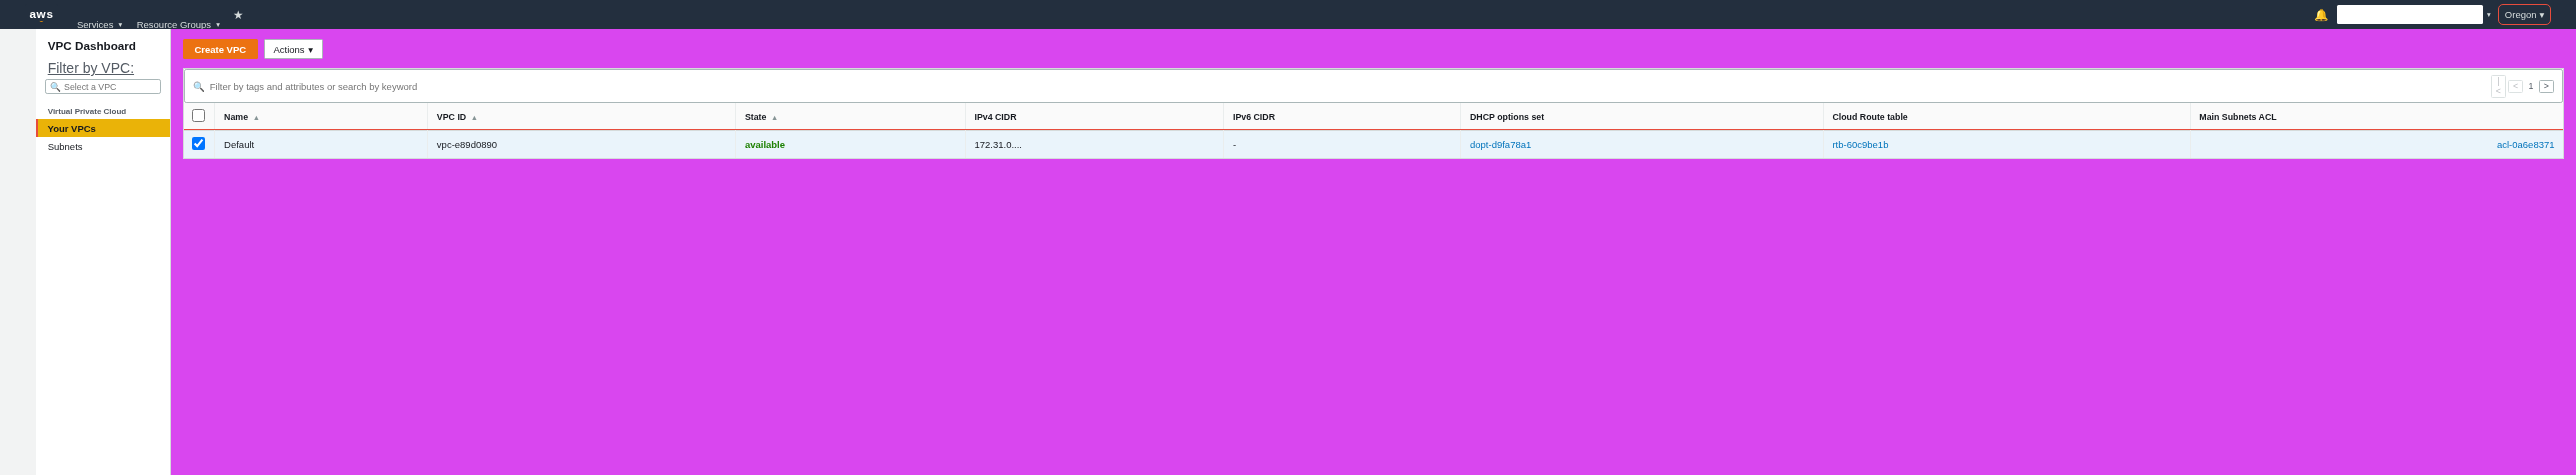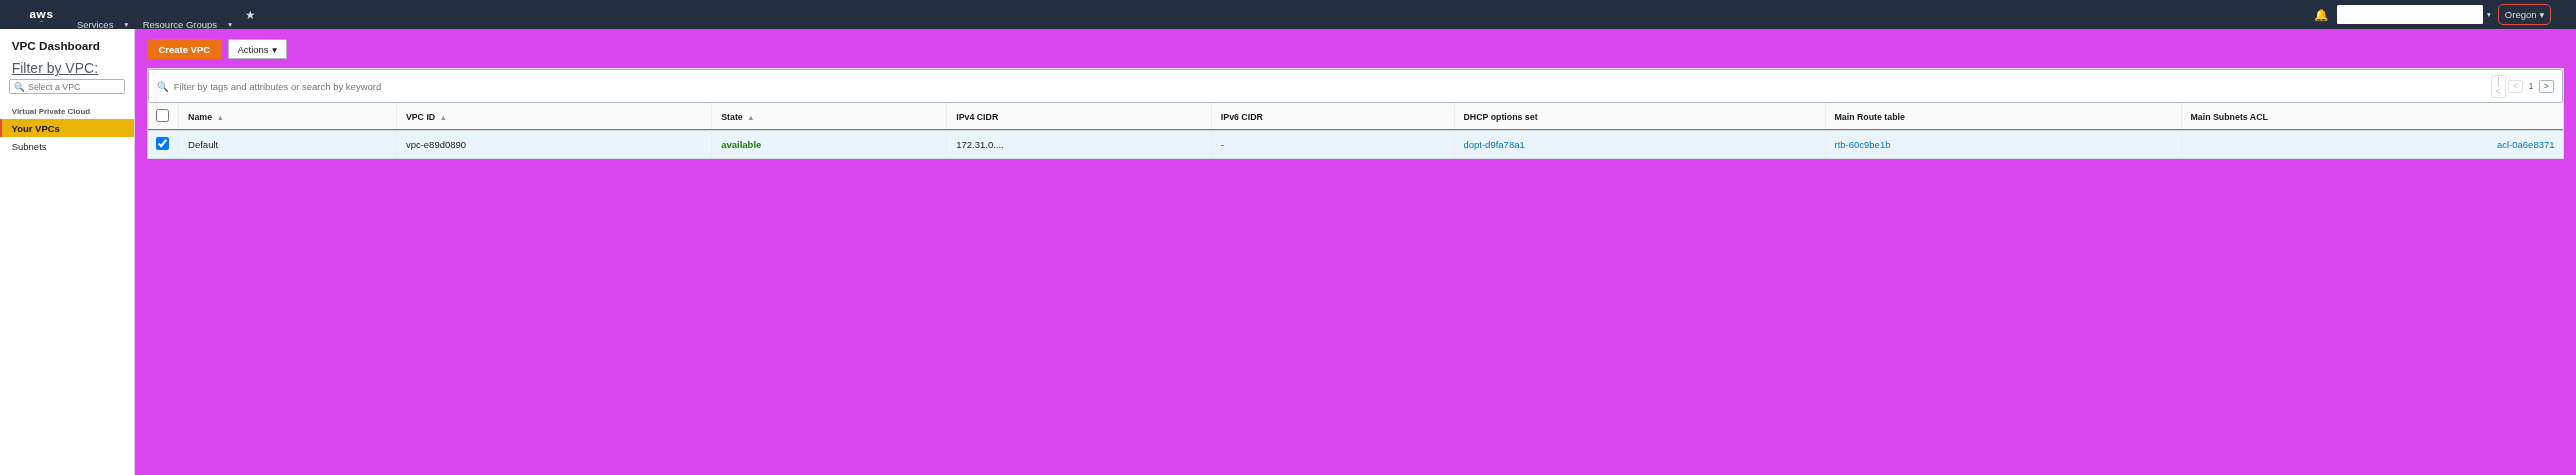--- a/index.html
+++ b/index.html
@@ -38,21 +38,21 @@
       line-height: 2.9px;
     }
     .nav-item {
       color: #d5dbdb;
       font-size: 9.5px;
       padding: 0 7.3px;
       height: 15px;
       display: flex;
       align-items: center;
       cursor: pointer;
-      gap: 11px;
+      gap: 5px;
       white-space: nowrap;
       margin-top: 20px;
     }
     .nav-item .chevron { font-size: 7.3px; color: #d5dbdb; }
     .nav-star { color: #d5dbdb; font-size: 11.7px; padding: 0 5.8px; cursor: pointer; }
     .nav-spacer { flex: 1; }
     .nav-bell { color: #d5dbdb; font-size: 11.7px; padding: 0 7.3px; cursor: pointer; }
     .nav-search {
       background: #fff;
       border: none;
@@ -97,20 +97,21 @@
 
     
     .sidebar {
       width: 135px;
       min-width: 135px;
       background: #fff;
       border-right: 0.7px solid #d5dbdb;
       padding: 8.8px 0;
       overflow-y: auto;
       position: relative;
+      margin-left: 36px;
     }
     .sidebar-title {
       font-size: 11.7px;
       font-weight: 700;
       color: #16191f;
       padding: 0 11.7px 2.9px;
       line-height: 1.3;
     }
     .sidebar-filter-label {
       font-size: 14px;
@@ -375,21 +376,21 @@
             <th>
               <span>IPv4 CIDR</span>
             </th>
             <th>
               <span>IPv6 CIDR</span>
             </th>
             <th>
               <span>DHCP options set</span>
             </th>
             <th>
-              <span>Main Route table</span>
+              <span>Cloud Route table</span>
             </th>
             <th>
               <span>Main Subnets ACL</span>
             </th>
           </tr>
         </thead>
         <tbody id="table-body">
 
         <tr style="background: rgb(234, 244, 251); outline: rgb(231, 76, 60) solid 1.5px;">
       <td class="checkbox-cell">

